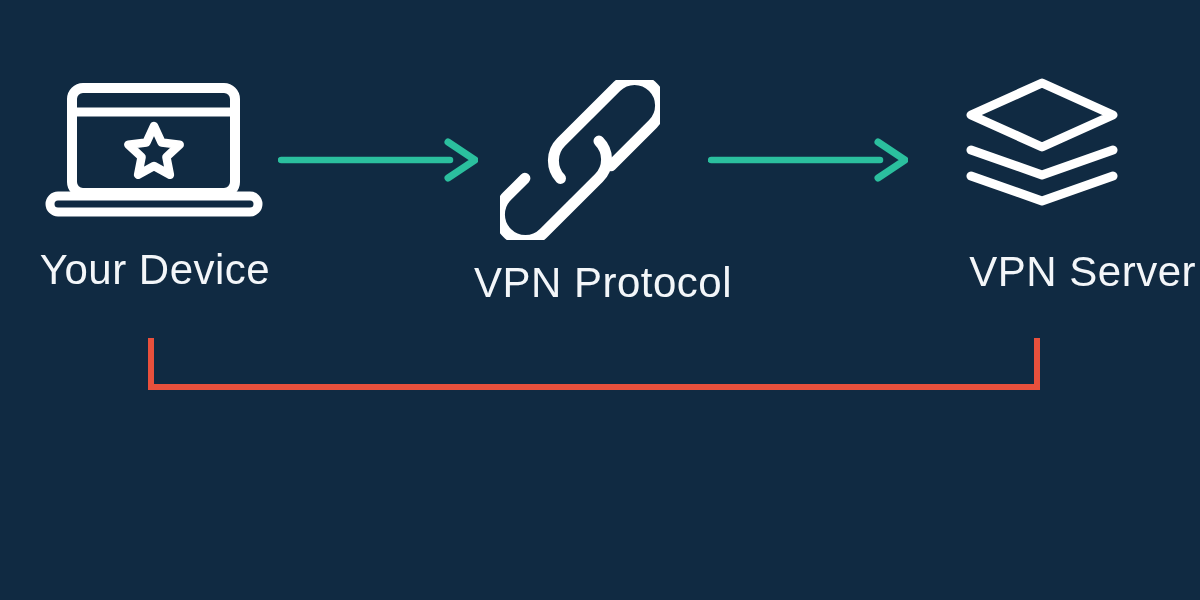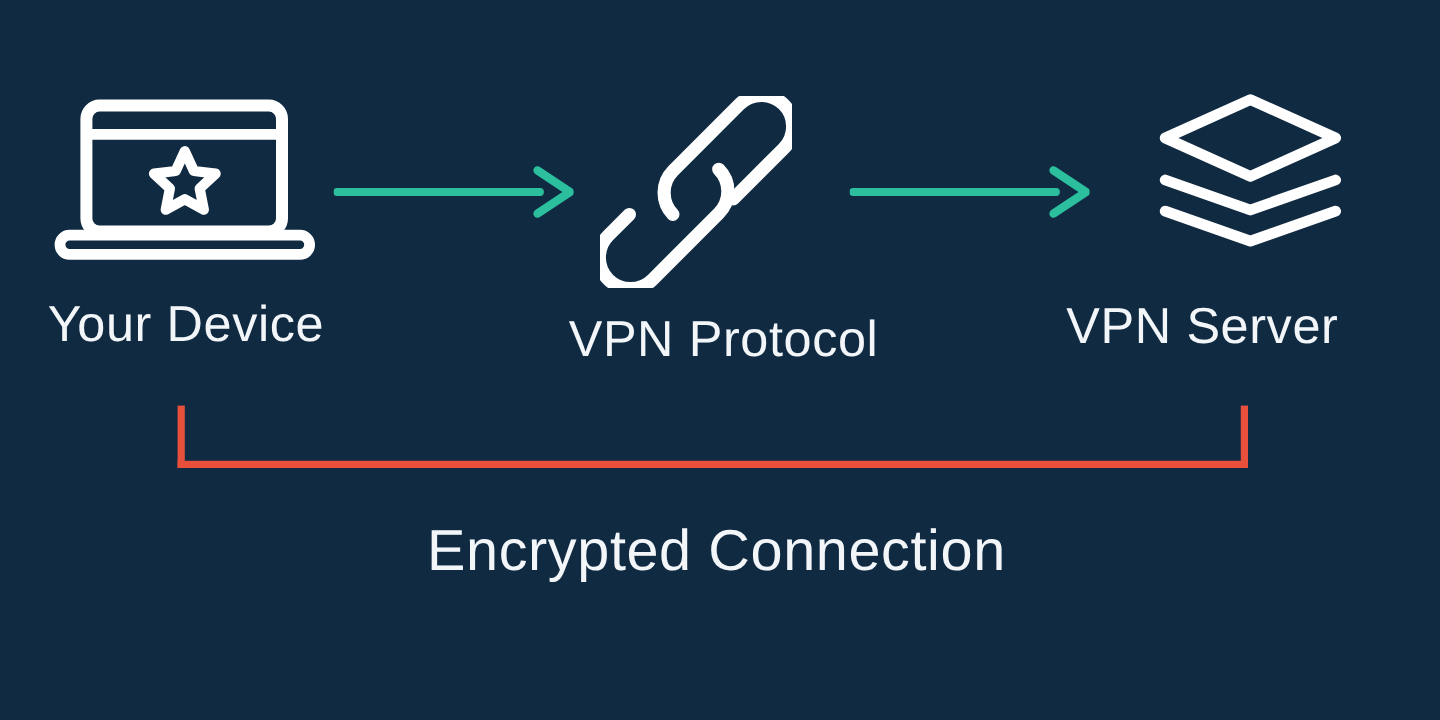--- a/index.html
+++ b/index.html
@@ -26,21 +26,21 @@
     color: var(--ink);
     font-size: 42px;
     font-weight: 400;
     letter-spacing: 0.5px;
     text-align: center;
     line-height: 1.05;
     white-space: nowrap;
   }
   .label-device   { left: 5px;   top: 248px; width: 300px; }
   .label-protocol { left: 432px; top: 261px; width: 300px; text-align: right; }
-  .label-server   { left: 852px; top: 250px; width: 300px; }
+  .label-server   { left: 896px; top: 250px; width: 300px; text-align: right; }
   .icon-device   { left: 40px;  top: 80px; }
   .icon-protocol { left: 500px; top: 80px; }
   .icon-server   { left: 965px; top: 76px; }
   .arrow-1 { left: 278px; top: 138px; }
   .arrow-2 { left: 708px; top: 138px; }
   .bracket {
     left: 148px; top: 338px;
     width: 892px; height: 52px;
     border-left: 6px solid var(--red);
     border-right: 6px solid var(--red);
@@ -99,15 +99,14 @@
   </svg>
 
   <svg class="abs icon-server" width="154" height="140" viewBox="0 0 154 140" aria-hidden="true">
     <path class="stroke-icon" stroke-width="9" d="M77,7 L148,39 L77,71 L6,39 Z"></path>
     <path class="stroke-icon" stroke-width="9" d="M6,74 L77,99 L148,74"></path>
     <path class="stroke-icon" stroke-width="9" d="M6,100 L77,125 L148,100"></path>
   </svg>
   <div class="abs node-label label-server">VPN Server</div>
 
   <div class="abs bracket"></div>
-  <div class="abs encrypted-label">Encrypted Connection</div>
 
 </div>
 
 </body></html>

